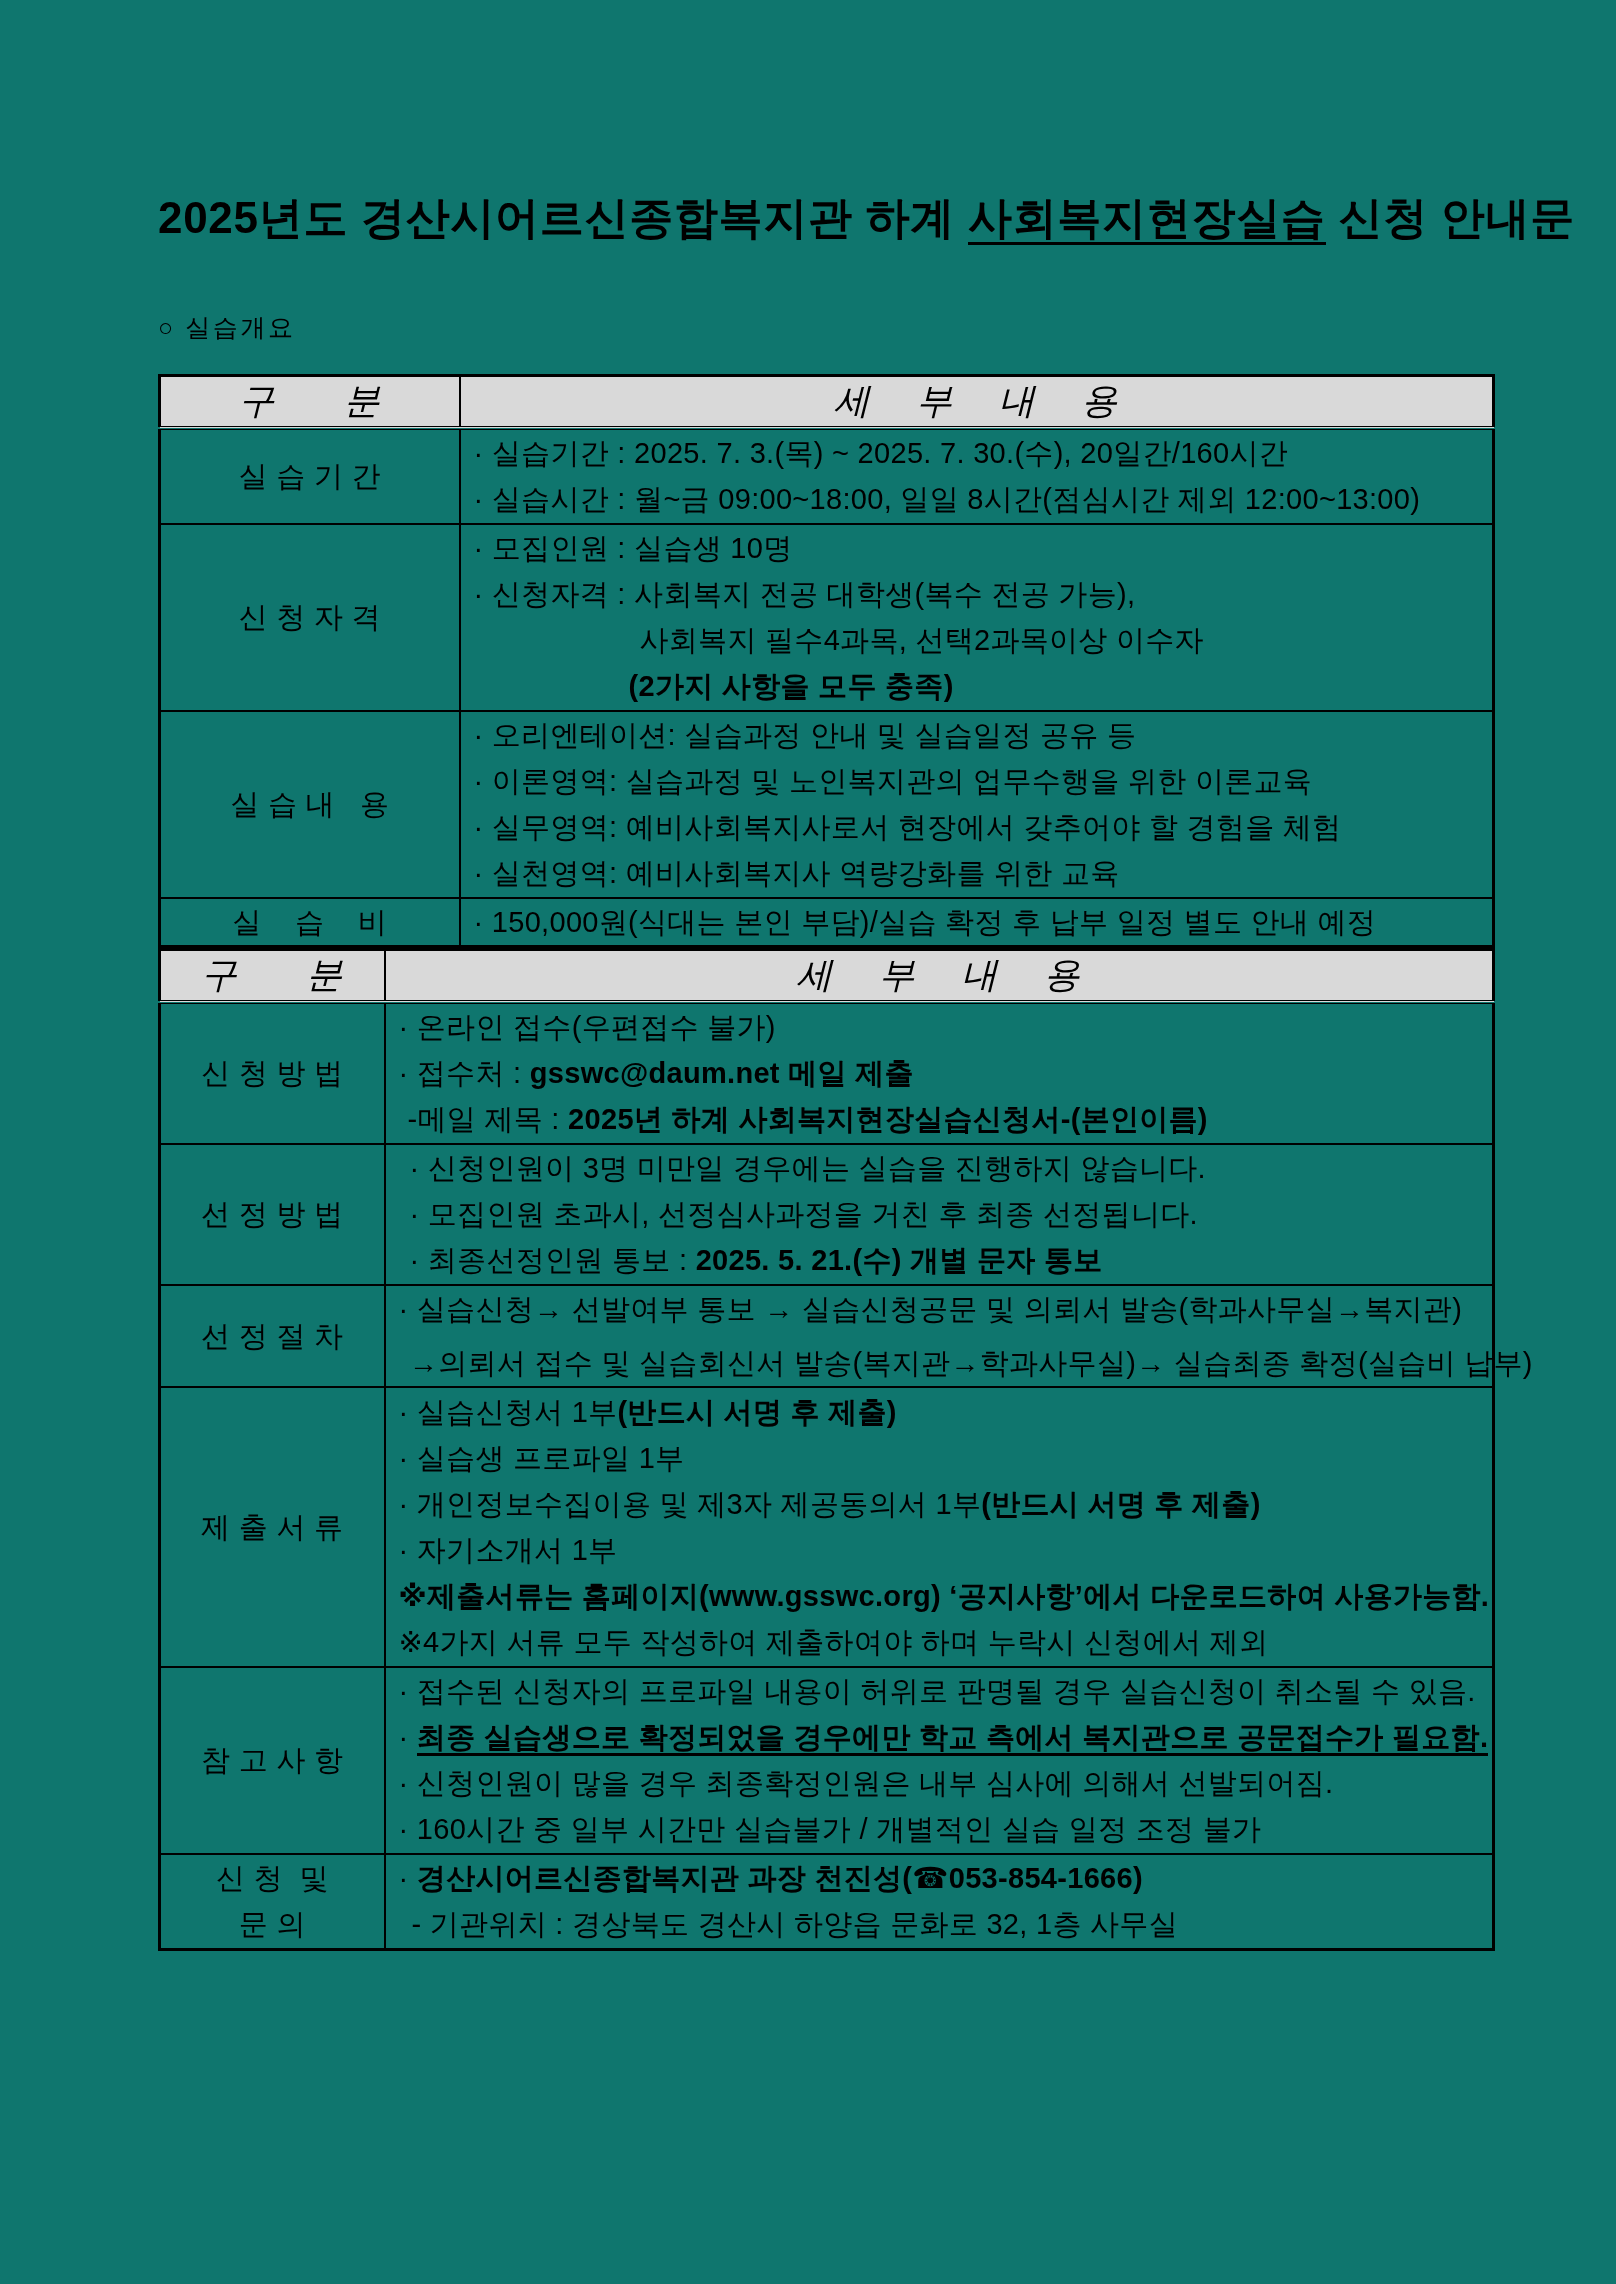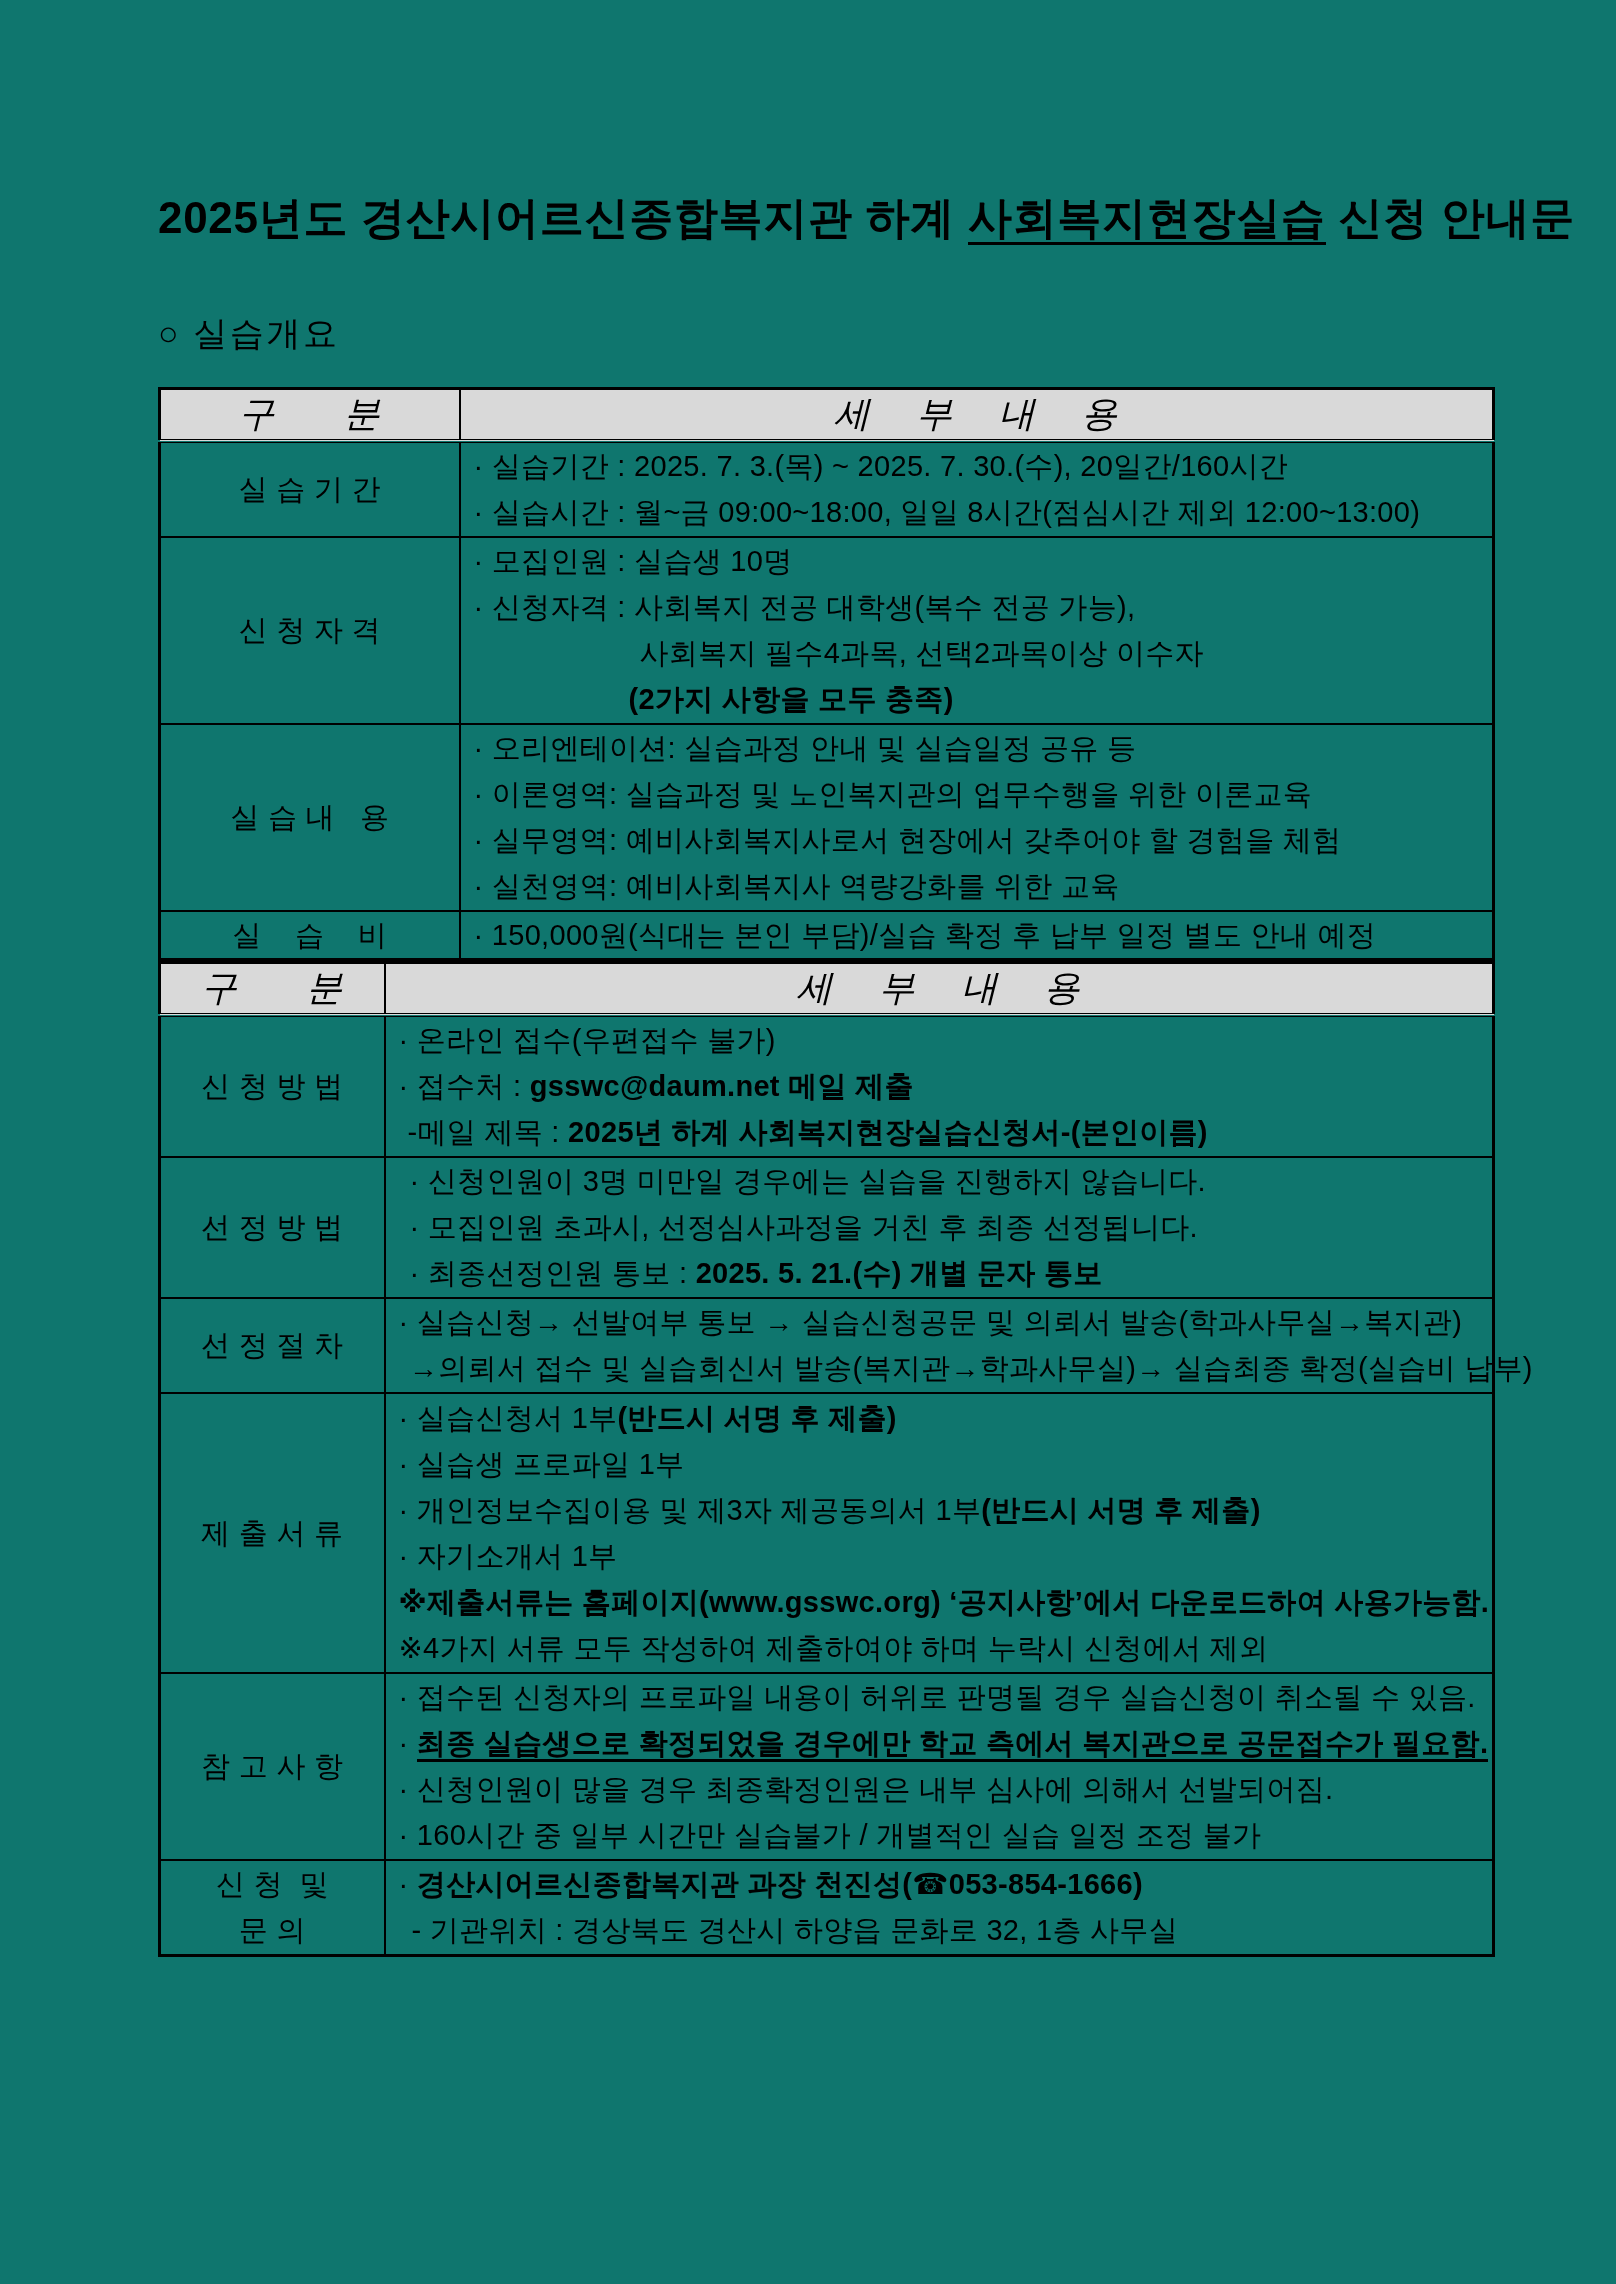--- a/index.html
+++ b/index.html
@@ -15,21 +15,21 @@
   .title{
     margin:0;
     text-align:center;
     font-size:44px;
     font-weight:bold;
     letter-spacing:0.7px;
     line-height:1.2;
     white-space:nowrap;
   }
   .section-heading{
-    font-size:34px;
+    font-size:25px;
     font-weight:400;
     letter-spacing:2.6px;
     margin:0;
     white-space:pre;
   }
   .section-heading.first{margin-top:66px;margin-bottom:30px;}
   .section-heading.second{margin-top:63px;margin-bottom:27px;}
   table.doc-table{
     width:100%;
     border-collapse:collapse;
@@ -158,21 +158,21 @@
               <td class="cell-content" style="height: 139px; padding-left: 24px;">
                 <div class="line"><span class="seg">· 신청인원이 3명 미만일 경우에는 실습을 진행하지 않습니다.</span></div>
                 <div class="line"><span class="seg">· 모집인원 초과시, 선정심사과정을 거친 후 최종 선정됩니다.</span></div>
                 <div class="line"><span class="seg">· 최종선정인원 통보 : </span><span class="seg-b">2025. 5. 21.(수) 개별 문자 통보</span></div>
               </td>
             </tr>
             <tr>
               <td class="cell-label"><div class="line">선 정 절 차</div></td>
               <td class="cell-content" style="height: 93px; border-radius: 16px;">
                 <div class="line"><span class="seg">· 실습신청→ 선발여부 통보 → 실습신청공문 및 의뢰서 발송(학과사무실→복지관)</span></div>
-                <div class="line" style="padding-left: 10.4px;"><span class="seg">→의뢰서 접수 및 실습회신서 발송(복지관→학과사무실)→ 실습최종 확정(실습비 납부)</span></div>
+                <div class="line" style="padding-left: 10.4px; margin-top: 8px;"><span class="seg">→의뢰서 접수 및 실습회신서 발송(복지관→학과사무실)→ 실습최종 확정(실습비 납부)</span></div>
               </td>
             </tr>
             <tr>
               <td class="cell-label"><div class="line">제 출 서 류</div></td>
               <td class="cell-content" style="height: 278px;">
                 <div class="line"><span class="seg">· 실습신청서 1부</span><span class="seg-b">(반드시 서명 후 제출)</span></div>
                 <div class="line"><span class="seg">· 실습생 프로파일 1부</span></div>
                 <div class="line"><span class="seg">· 개인정보수집이용 및 제3자 제공동의서 1부</span><span class="seg-b">(반드시 서명 후 제출)</span></div>
                 <div class="line"><span class="seg">· 자기소개서 1부</span></div>
                 <div class="line"><span class="seg-b">※제출서류는 홈페이지(www.gsswc.org) ‘공지사항’에서 다운로드하여 사용가능함.</span></div>

